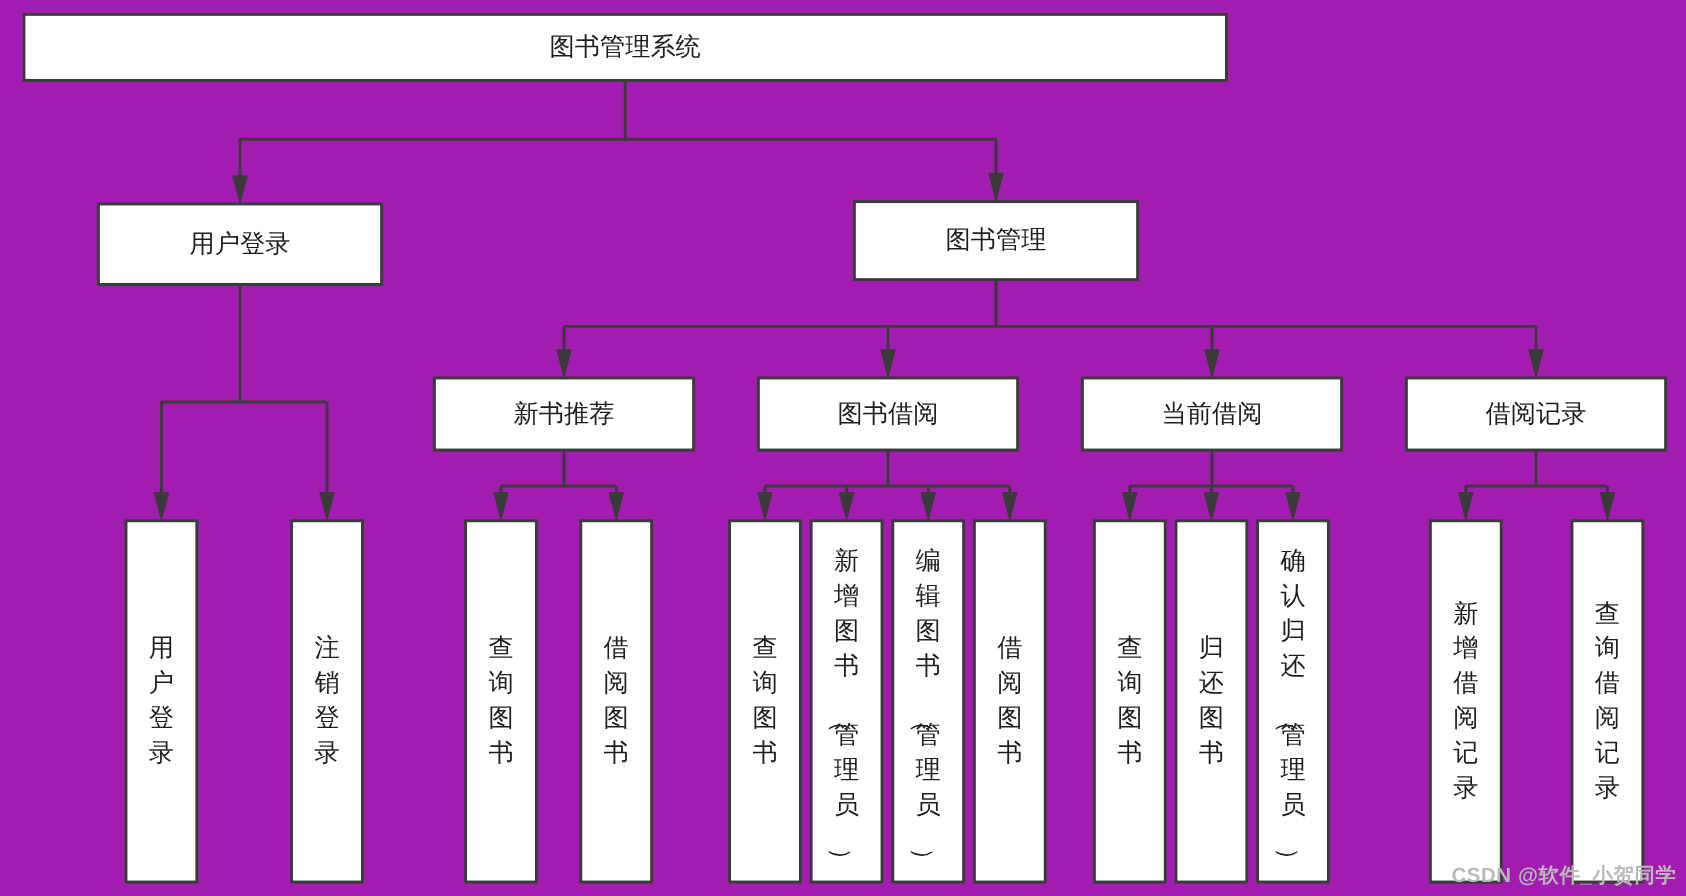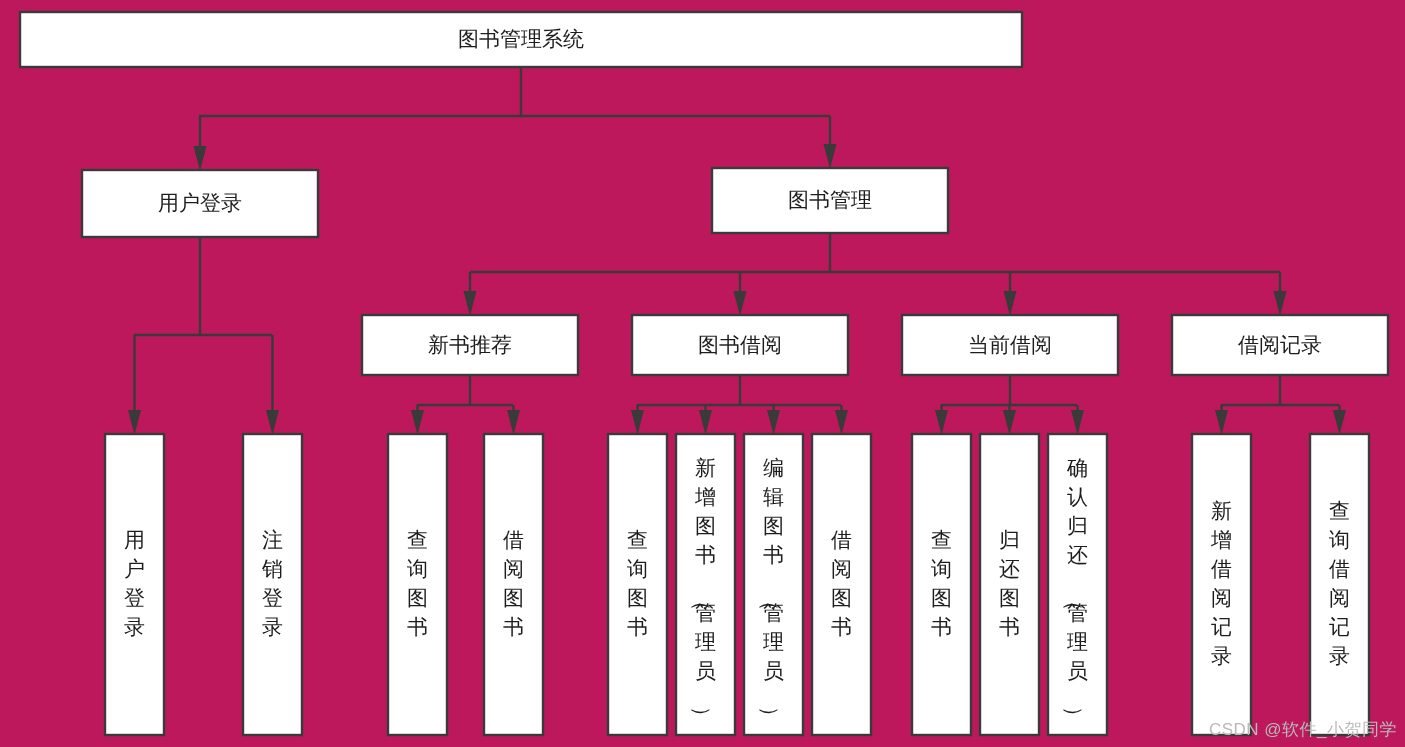--- a/index.html
+++ b/index.html
@@ -8,21 +8,21 @@
     padding: 0;
     background: #ffffff;
   }
   body {
     font-family: "Liberation Sans", "DejaVu Sans", sans-serif;
   }
   #diagram-root {
     position: relative;
     width: 1405px;
     height: 747px;
-    background: #be185d;
+    background: #a21caf;
     overflow: hidden;
   }
   svg.flow-canvas {
     position: absolute;
     left: 0;
     top: 0;
     width: 1405px;
     height: 747px;
     display: block;
   }
@@ -58,20 +58,21 @@
   .watermark-text {
     position: absolute;
     right: 8px;
     bottom: 6px;
     font-family: "Liberation Sans", "DejaVu Sans", sans-serif;
     font-size: 17px;
     color: #b9b9b9;
     letter-spacing: 0.5px;
     pointer-events: none;
     user-select: none;
+    font-weight: bold;
   }
 </style>
 </head>
 <body>
 
 <div id="diagram-root">
   <svg class="flow-canvas" id="flow-canvas" viewBox="0 0 1405 747" xmlns="http://www.w3.org/2000/svg">
       <g>
         <g>
           <path class="connector" d="M 521 67 L 521 116"></path>

